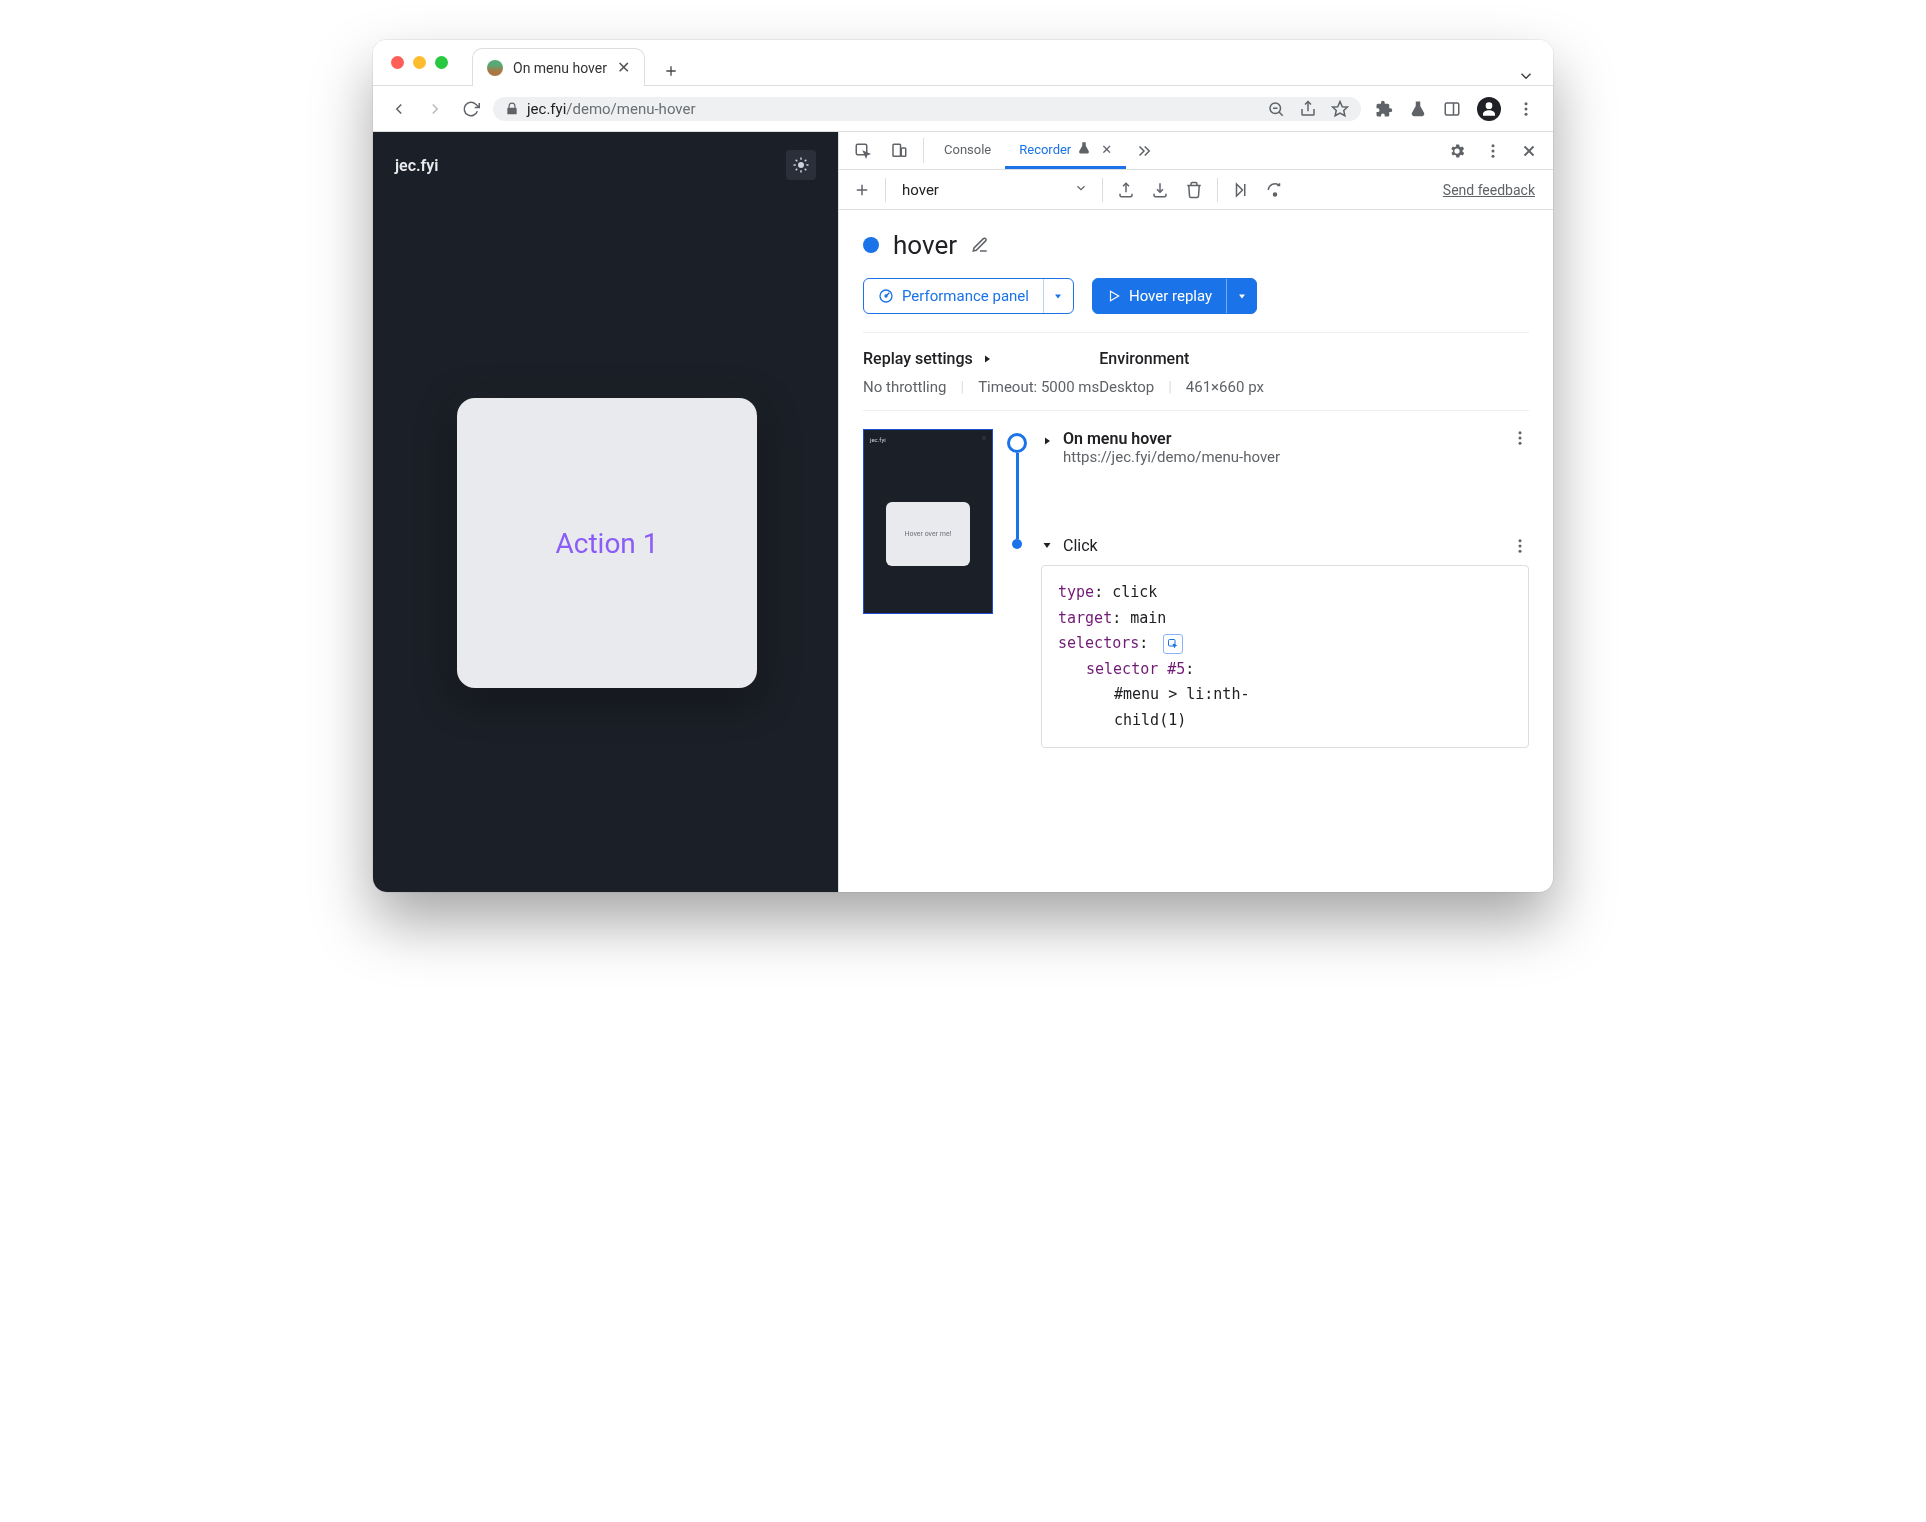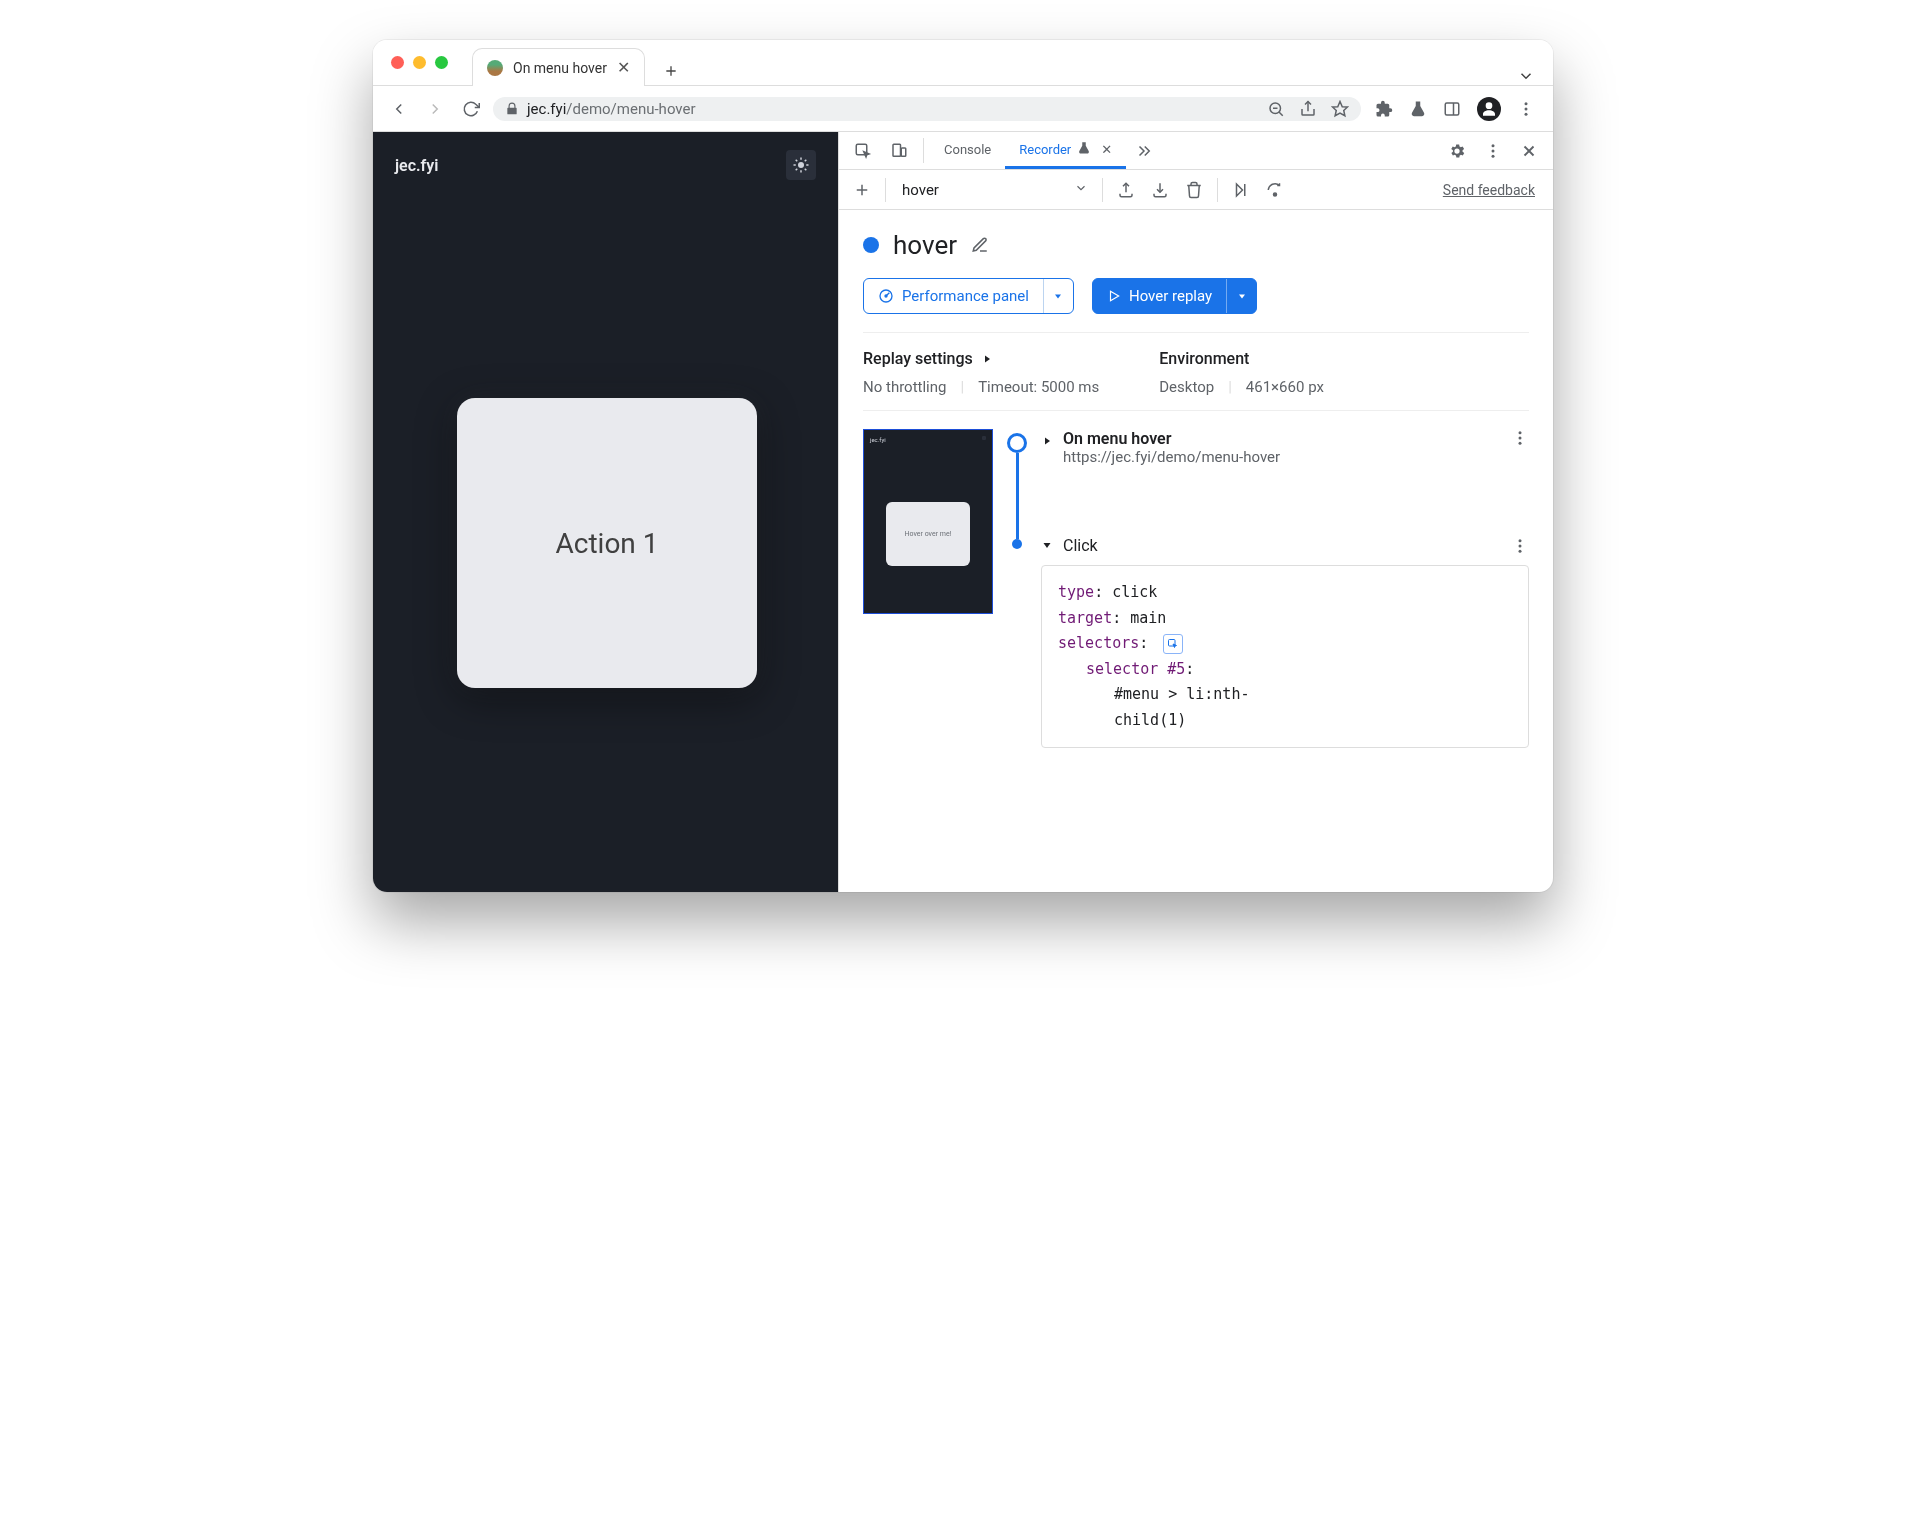--- a/index.html
+++ b/index.html
@@ -30,21 +30,21 @@
   .url-icons { display: flex; gap: 14px; align-items: center; color: #5f6368; }
   .toolbar-icons { display: flex; gap: 16px; align-items: center; color: #5f6368; padding: 0 6px; }
   .avatar { width: 24px; height: 24px; border-radius: 50%; background: #202124; display: flex; align-items: center; justify-content: center; }
   .avatar svg { fill: #fff; width: 16px; height: 16px; }
   .ic { width: 18px; height: 18px; display: block; }
   
   .content { display: flex; height: 760px; min-height: 0; }
   .page { width: 465px; background: #1b1f27; color: #fff; position: relative; }
   .page-header { display: flex; justify-content: space-between; align-items: center; padding: 18px 22px; font-size: 16px; font-weight: 600; color: #e9eaee; }
   .theme-btn { width: 30px; height: 30px; background: #2a2f3a; border-radius: 4px; display: flex; align-items: center; justify-content: center; color: #cfd2da; cursor: pointer; }
-  .card { position: absolute; left: 84px; top: 266px; width: 300px; height: 290px; background: #e9eaee; border-radius: 18px; display: flex; align-items: center; justify-content: center; color: #404040; font-size: 28px; box-shadow: 0 10px 40px rgba(0,0,0,0.45), 0 0 30px rgba(255,255,255,0.05); }
+  .card { position: absolute; left: 84px; top: 266px; width: 300px; height: 290px; background: #e9eaee; border-radius: 18px; display: flex; align-items: center; justify-content: center; color: #8b5cf6; font-size: 28px; box-shadow: 0 10px 40px rgba(0,0,0,0.45), 0 0 30px rgba(255,255,255,0.05); }
   
   .devtools { flex: 1; display: flex; flex-direction: column; border-left: 1px solid #ddd; }
   .dt-tabs { height: 38px; display: flex; align-items: stretch; border-bottom: 1px solid #ddd; padding: 0 6px; }
   .dt-iconbtn { width: 36px; display: flex; align-items: center; justify-content: center; color: #5f6368; cursor: pointer; }
   .dt-sep { width: 1px; background: #ddd; margin: 6px 6px; }
   .dt-tab { padding: 0 14px; display: flex; align-items: center; font-size: 13px; color: #5f6368; cursor: pointer; gap: 6px; border-bottom: 3px solid transparent; }
   .dt-tab.active { color: #1a73e8; border-bottom-color: #1a73e8; }
   .dt-tab .close-x { color: #5f6368; margin-left: 4px; }
   .dt-tab .pin { color: #5f6368; }
   .dt-spacer { flex: 1; }
@@ -61,21 +61,21 @@
   .blue-dot { width: 16px; height: 16px; border-radius: 50%; background: #1a73e8; }
   .edit-ic { color: #5f6368; cursor: pointer; }
   .btn-row { display: flex; gap: 18px; }
   .split-btn { display: flex; border: 1px solid #1a73e8; border-radius: 6px; overflow: hidden; height: 36px; align-items: stretch; }
   .split-btn.outline { background: #fff; color: #1a73e8; }
   .split-btn.filled { background: #1a73e8; color: #fff; }
   .split-btn .main { display: flex; align-items: center; gap: 8px; padding: 0 14px; font-size: 15px; cursor: pointer; }
   .split-btn .arrow { width: 30px; display: flex; align-items: center; justify-content: center; border-left: 1px solid rgba(0,0,0,0.15); cursor: pointer; }
   .split-btn.outline .arrow { border-left: 1px solid #bcd4f0; }
   .split-btn.filled .arrow { border-left: 1px solid rgba(255,255,255,0.4); }
-  .settings-block { display: flex; padding: 16px 0 14px; border-top: 1px solid #eee; border-bottom: 1px solid #eee; gap: 60px; }
+  .settings-block { display: flex; padding: 16px 0 14px; border-top: 1px solid #eee; border-bottom: 1px solid #eee; }
   .settings-col { display: flex; flex-direction: column; gap: 10px; color: #202124; font-size: 16px; }
   .settings-col .heading { display: flex; align-items: center; gap: 8px; font-weight: 500; }
   .settings-col .row { display: flex; gap: 14px; color: #5f6368; font-size: 15px; }
   .settings-col .row .divider { color: #ddd; }
   
   .steps { display: flex; gap: 14px; }
   .thumb { width: 130px; height: 185px; background: #1b1f27; border: 1px solid #1d4ed8; position: relative; flex-shrink: 0; }
   .thumb-head { font-size: 6px; color: #cfd2da; position: absolute; top: 6px; left: 6px; }
   .thumb-dot { position: absolute; right: 6px; top: 6px; width: 4px; height: 4px; background: #2a2f3a; border-radius: 1px; }
   .thumb .mini-card { position: absolute; left: 22px; top: 72px; width: 84px; height: 64px; background: #e9eaee; border-radius: 6px; display: flex; align-items: center; justify-content: center; font-size: 7px; color: #6b6f76; }

